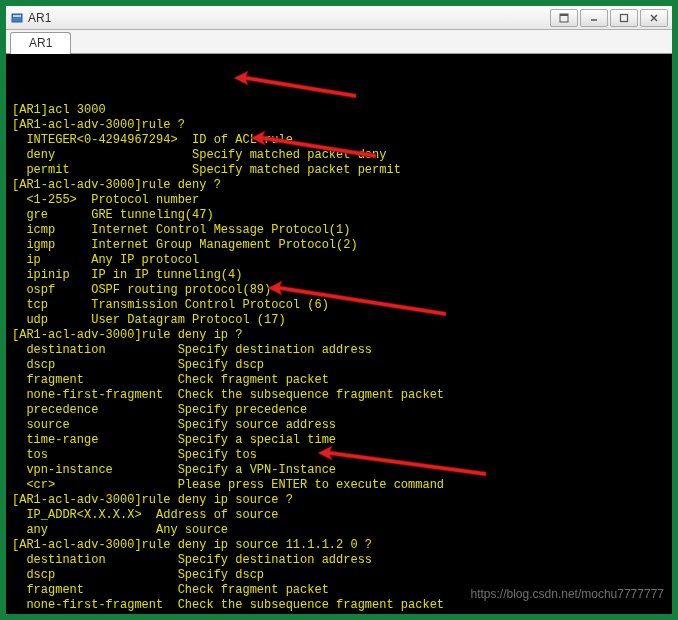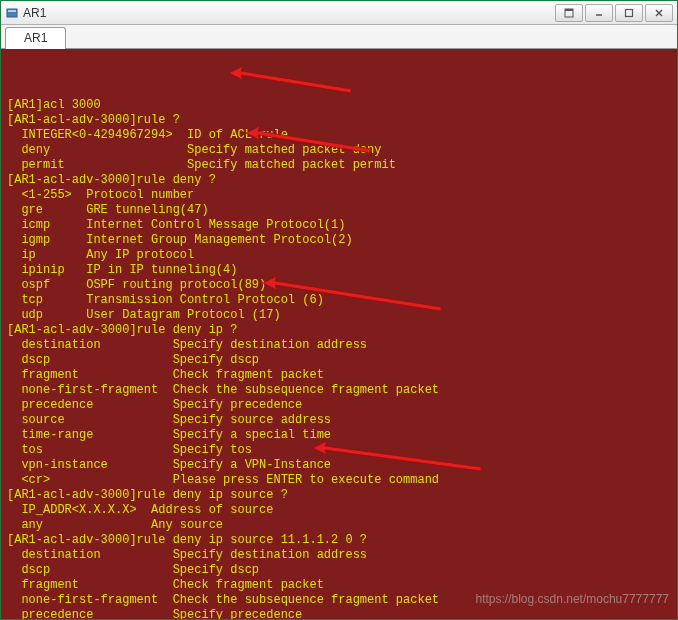--- a/index.html
+++ b/index.html
@@ -5,21 +5,21 @@
     * { margin: 0; padding: 0; box-sizing: border-box; }
     body {
       font-family: "Consolas", "Courier New", monospace;
       font-size: 12px;
       width: 678px;
       height: 620px;
       background: #f0f0f0;
       overflow: hidden;
     }
     .window {
-      border: 1px solid #15803d;
+      border: 6px solid #15803d;
       background: #fff;
       height: 100%;
       display: flex;
       flex-direction: column;
     }
     .titlebar {
       background: linear-gradient(#fdfdfd, #e8e8e8);
       border-bottom: 1px solid #b0b0b0;
       height: 24px;
       display: flex;
@@ -82,21 +82,21 @@
       font-family: "Segoe UI", Tahoma, sans-serif;
       font-size: 12px;
       color: #333;
       cursor: pointer;
       margin-bottom: -1px;
       position: relative;
       z-index: 2;
     }
     .terminal {
       flex: 1;
-      background: #7f1d1d;
+      background: #000000;
       color: #e0e000;
       padding: 4px 6px;
       font-family: "Consolas", "Courier New", monospace;
       font-size: 12px;
       line-height: 15px;
       overflow: hidden;
       position: relative;
       white-space: pre;
     }
     .terminal-line {

